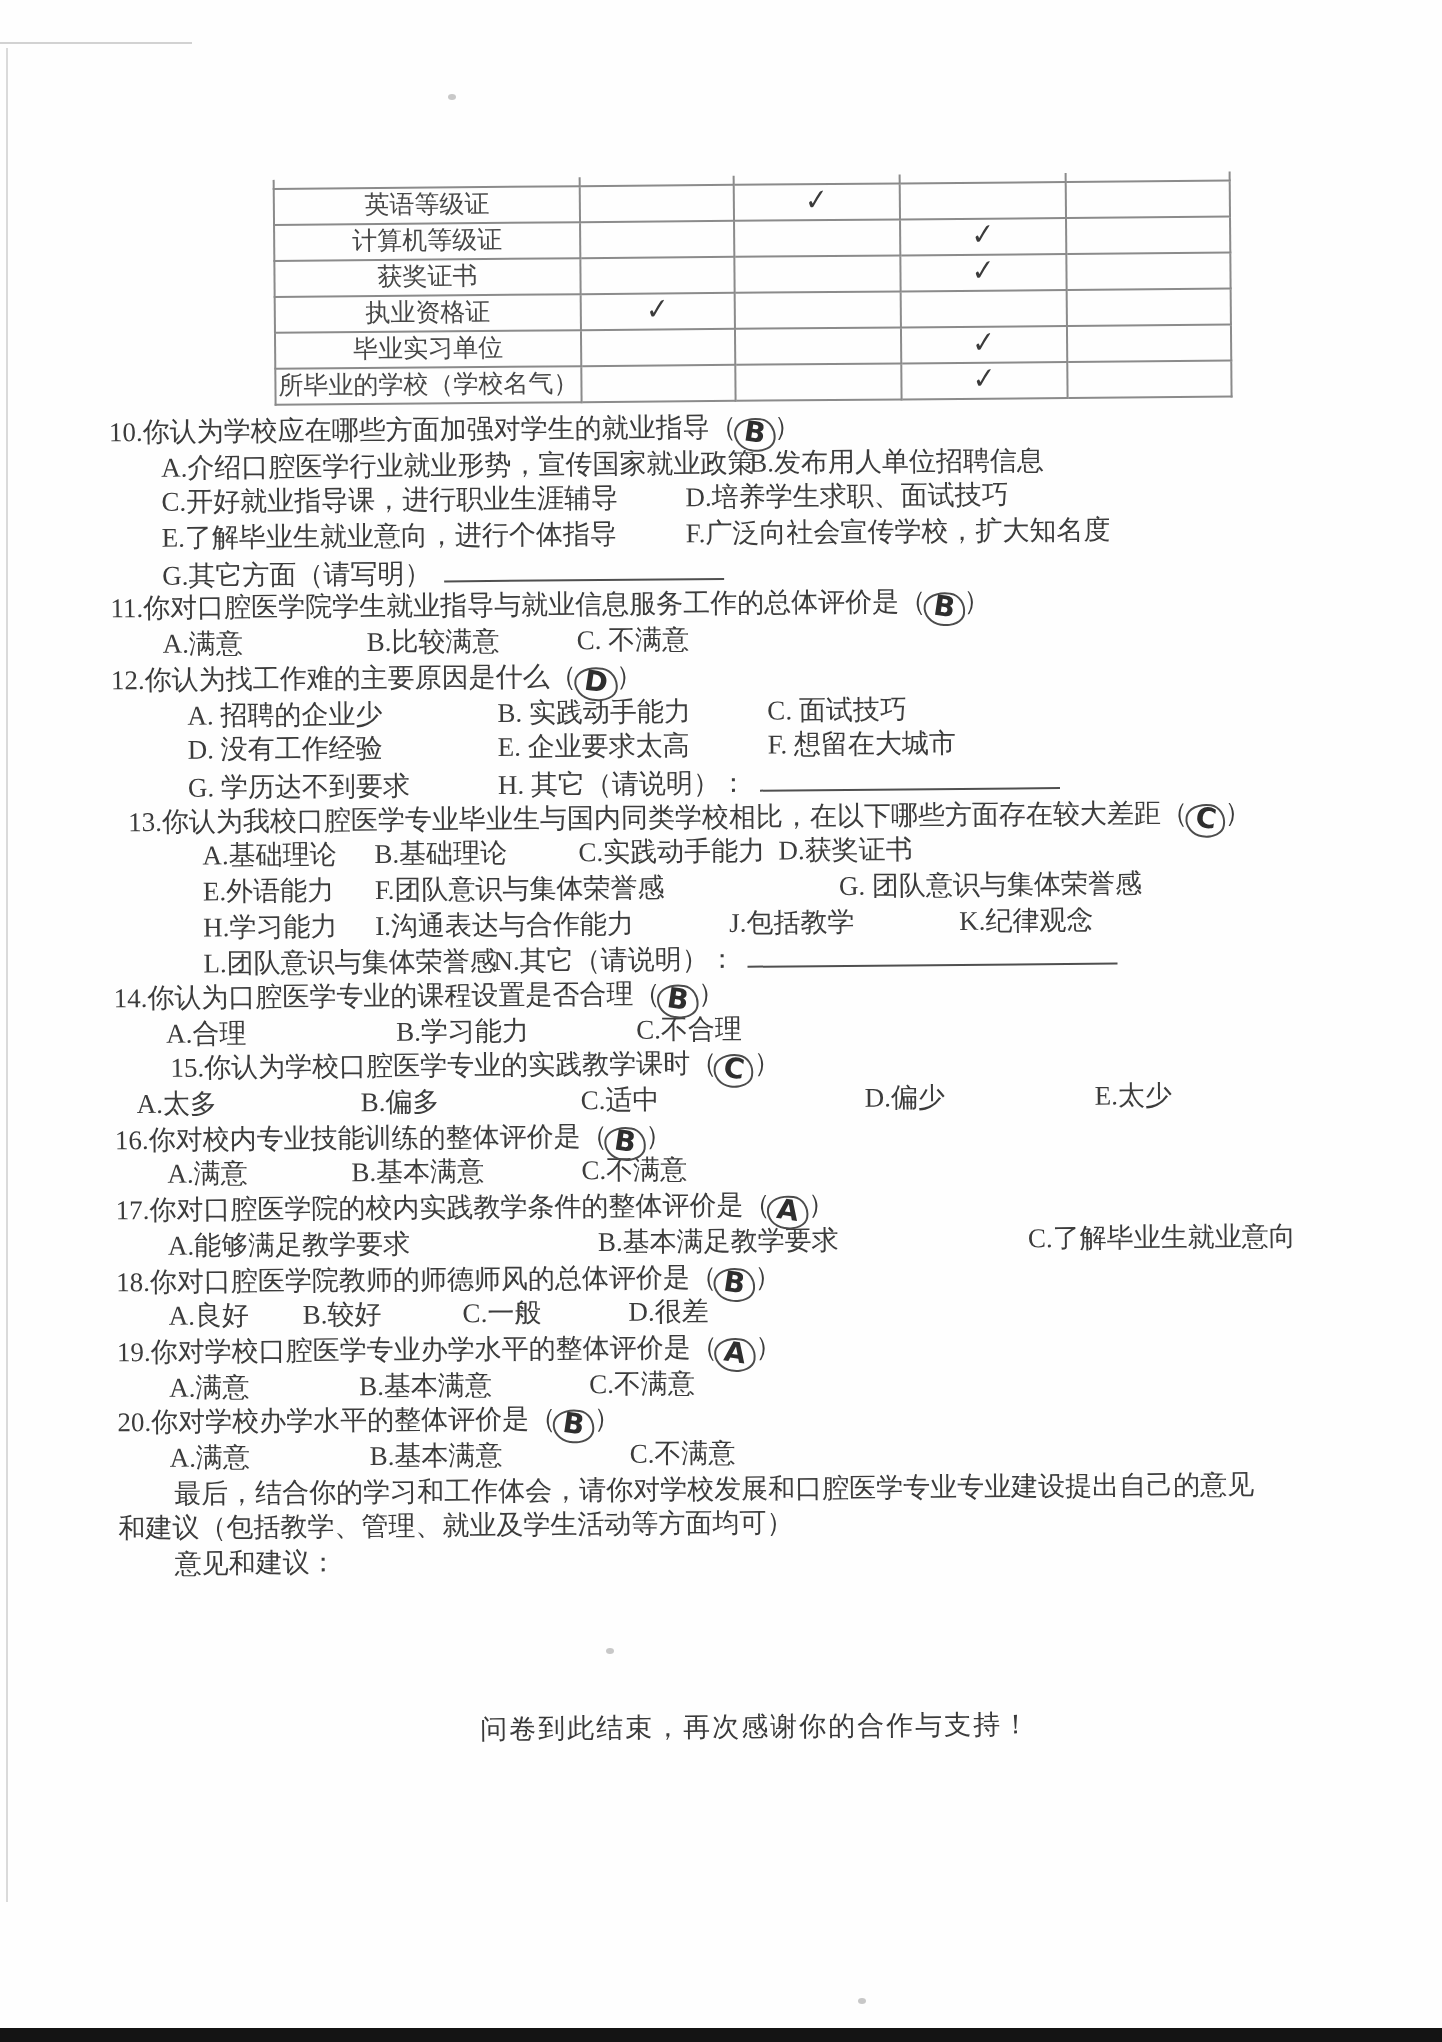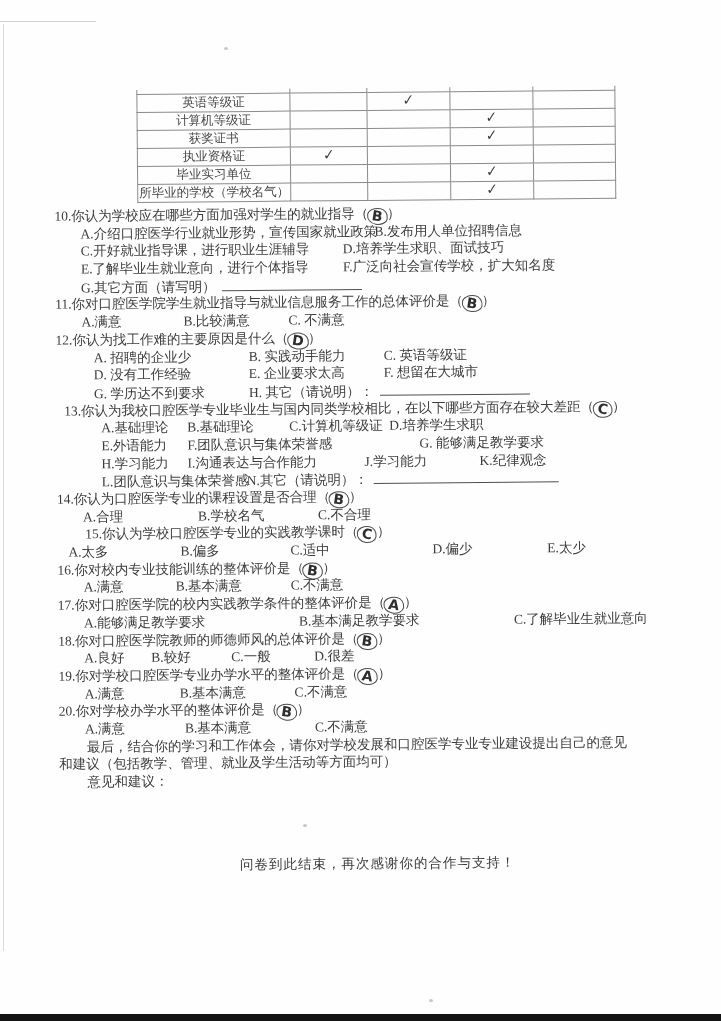--- a/index.html
+++ b/index.html
@@ -161,65 +161,65 @@
             <span class="opt" style="width:105px">B.比较满意</span>
             <span class="opt">C. 不满意</span>
           </div>
       </div>
 
       <div>
         <div class="line"><span>12.你认为找工作难的主要原因是什么（</span><span class="hw">D</span><span>）</span></div>
         <div class="line opts ind38">
             <span class="opt" style="width:155px">A. 招聘的企业少</span>
             <span class="opt" style="width:135px">B. 实践动手能力</span>
-            <span class="opt">C. 英语等级证</span>
+            <span class="opt">C. 面试技巧</span>
           </div>
         <div class="line opts ind38">
             <span class="opt" style="width:155px">D. 没有工作经验</span>
             <span class="opt" style="width:135px">E. 企业要求太高</span>
             <span class="opt">F. 想留在大城市</span>
           </div>
         <div class="line opts ind38">
             <span class="opt" style="width:155px">G. 学历达不到要求</span>
             <span class="opt">H. 其它（请说明）：</span>
             <span class="blank" style="width:150px"></span>
           </div>
       </div>
 
       <div>
         <div class="line ind8"><span>13.你认为我校口腔医学专业毕业生与国内同类学校相比，在以下哪些方面存在较大差距（</span><span class="hw">C</span><span>）</span></div>
         <div class="line opts ind45">
             <span class="opt" style="width:86px">A.基础理论</span>
             <span class="opt" style="width:102px">B.基础理论</span>
-            <span class="opt" style="width:100px">C.计算机等级证</span>
-            <span class="opt">D.培养学生求职</span>
+            <span class="opt" style="width:100px">C.实践动手能力</span>
+            <span class="opt">D.获奖证书</span>
           </div>
         <div class="line opts ind45">
             <span class="opt" style="width:86px">E.外语能力</span>
             <span class="opt" style="width:232px">F.团队意识与集体荣誉感</span>
-            <span class="opt">G. 能够满足教学要求</span>
+            <span class="opt">G. 团队意识与集体荣誉感</span>
           </div>
         <div class="line opts ind45">
             <span class="opt" style="width:86px">H.学习能力</span>
             <span class="opt" style="width:177px">I.沟通表达与合作能力</span>
-            <span class="opt" style="width:115px">J.学习能力</span>
+            <span class="opt" style="width:115px">J.包括教学</span>
             <span class="opt">K.纪律观念</span>
           </div>
         <div class="line opts ind45">
             <span class="opt" style="width:145px">L.团队意识与集体荣誉感</span>
             <span class="opt">N.其它（请说明）：</span>
             <span class="blank" style="width:185px"></span>
           </div>
       </div>
 
       <div>
         <div class="line"><span>14.你认为口腔医学专业的课程设置是否合理（</span><span class="hw">B</span><span>）</span></div>
         <div class="line opts ind26">
             <span class="opt" style="width:115px">A.合理</span>
-            <span class="opt" style="width:120px">B.学校名气</span>
+            <span class="opt" style="width:120px">B.学习能力</span>
             <span class="opt">C.不合理</span>
           </div>
       </div>
 
       <div>
         <div class="line ind28"><span>15.你认为学校口腔医学专业的实践教学课时（</span><span class="hw">C</span><span>）</span></div>
         <div class="line opts ind11">
             <span class="opt" style="width:112px">A.太多</span>
             <span class="opt" style="width:110px">B.偏多</span>
             <span class="opt" style="width:142px">C.适中</span>

